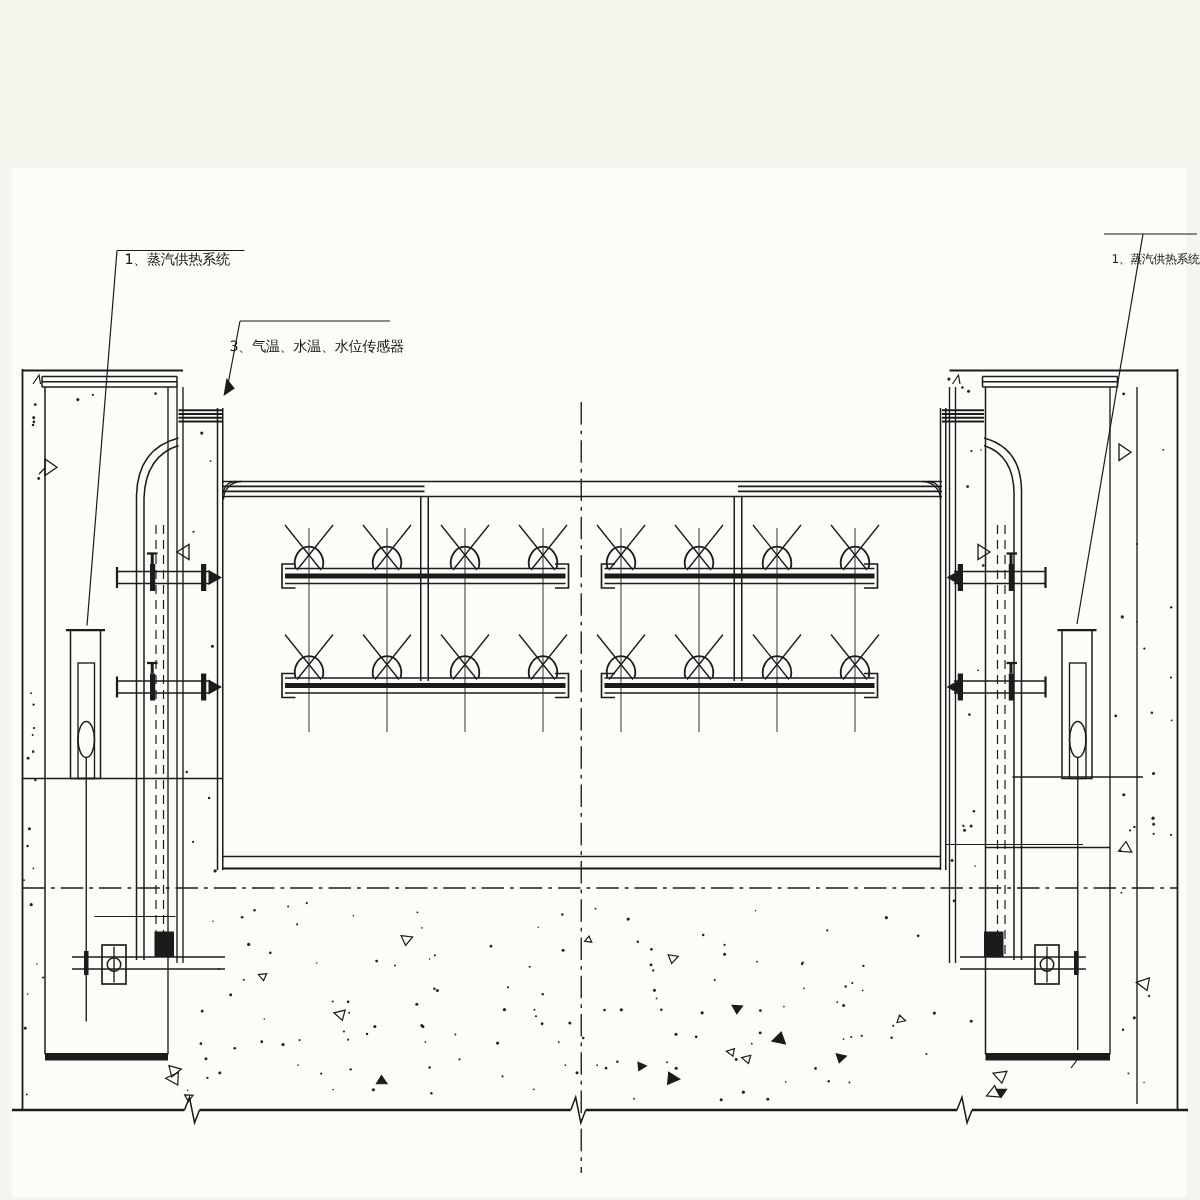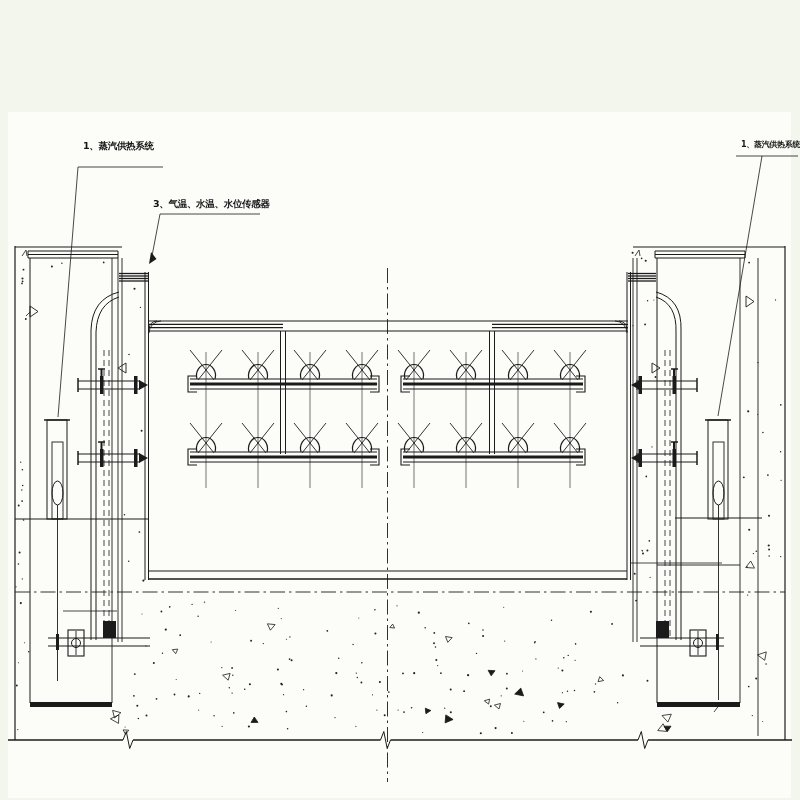--- a/index.html
+++ b/index.html
@@ -5,22 +5,22 @@
   html,body{margin:0;padding:0;}
   body{
     width:800px;height:800px;position:relative;overflow:hidden;
     background:#f3f6ed;
     font-family:"DejaVu Sans",sans-serif;
   }
   #stage{position:absolute;left:0;top:0;width:800px;height:800px;}
   svg{position:absolute;left:0;top:0;}
   .lbl{
     position:absolute;color:#151515;white-space:nowrap;
-    font-family:"DejaVu Sans",sans-serif;font-weight:700;
-    letter-spacing:-0.3px;line-height:1;
+    font-family:"DejaVu Sans",sans-serif;font-weight:400;
+    letter-spacing:-0.3px;line-height:1;margin-top:28px;
   }
   #lbl-left{left:83px;top:141px;font-size:9.5px;}
   #lbl-sensors{left:153px;top:199px;font-size:9.5px;}
   #lbl-right{left:741px;top:141px;font-size:8px;}
 </style>
 </head>
 <body style="background: rgb(243, 246, 237);">
 
 <div id="stage">
   <svg id="dwg" width="800" height="800" viewBox="0 0 800 800">

